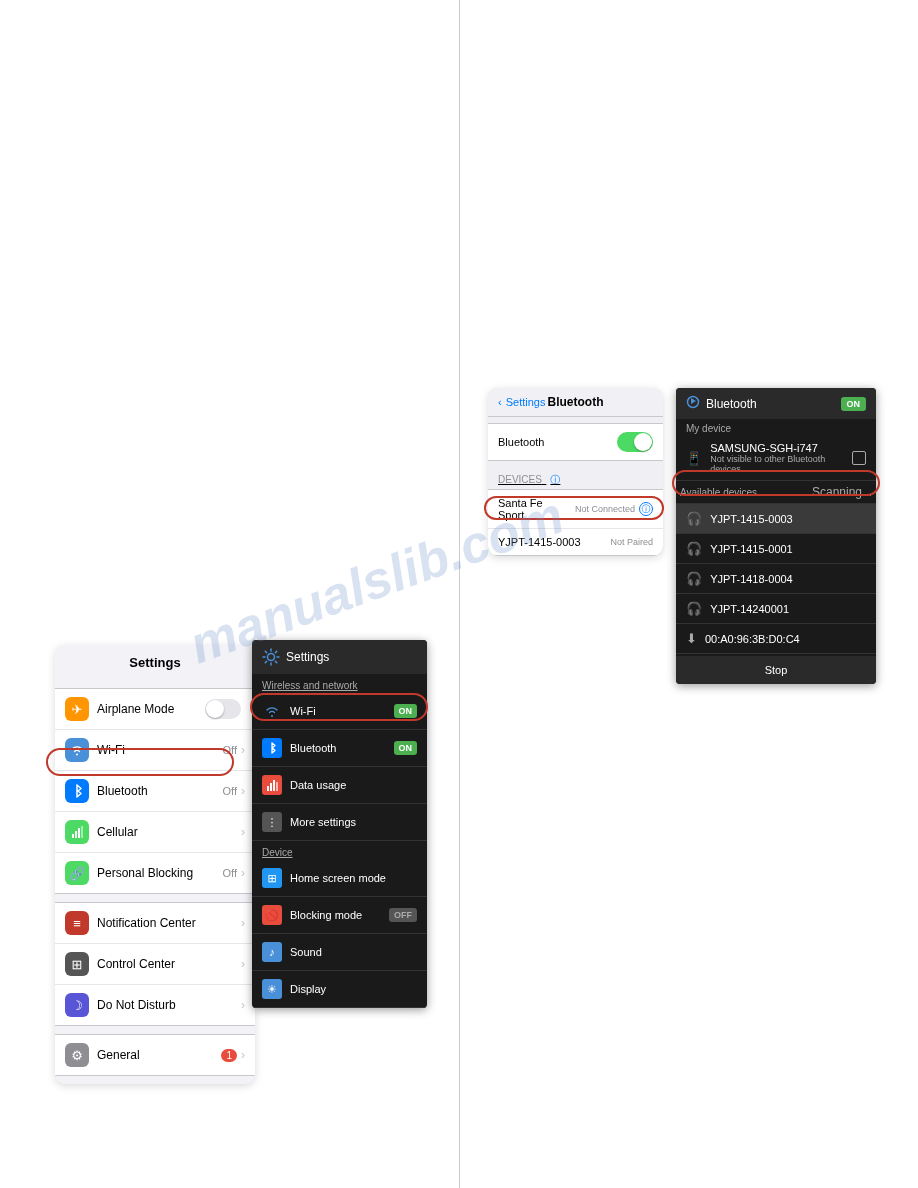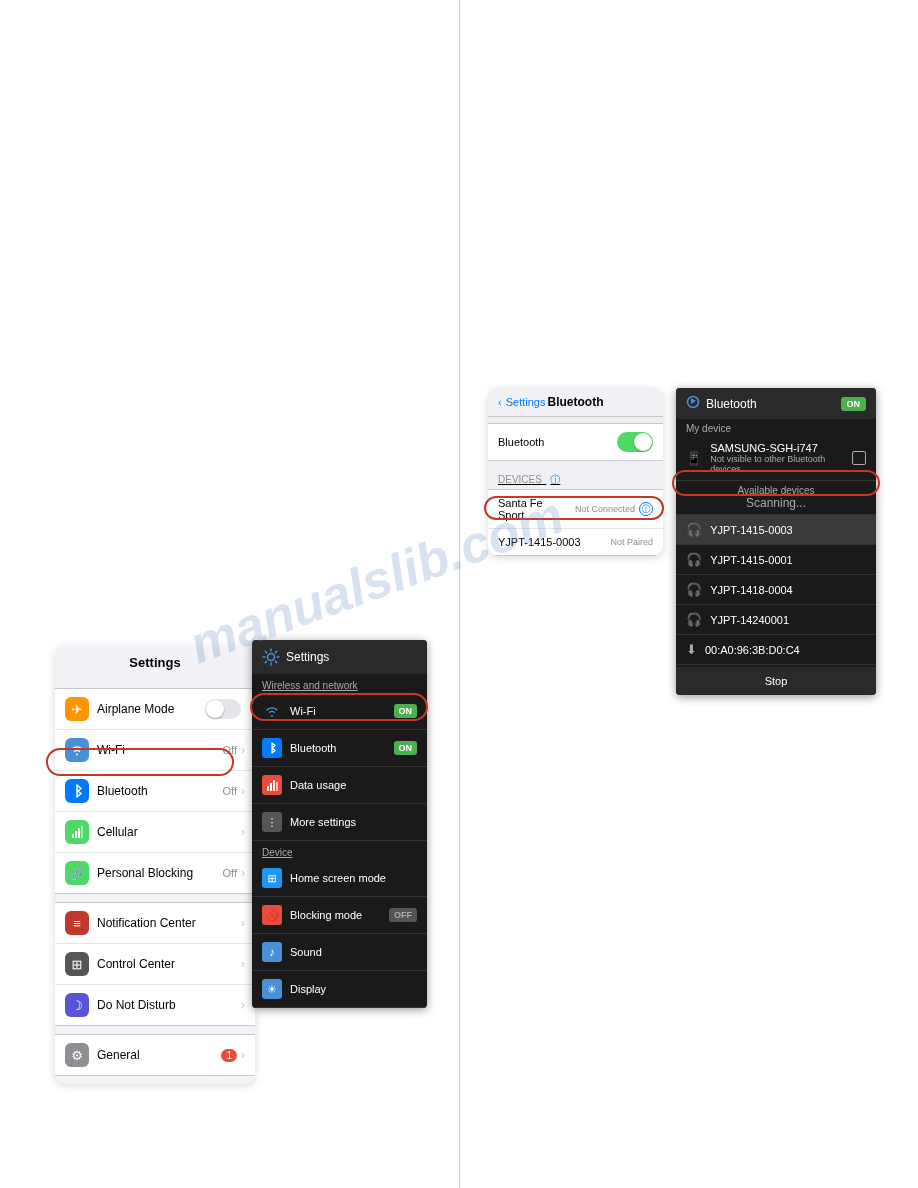--- a/index.html
+++ b/index.html
@@ -426,21 +426,20 @@
     }
     .android-my-device-sub {
       font-size: 9px;
       color: #aaa;
     }
     .available-section {
       display: flex;
       align-items: center;
       padding: 4px 4px;
       border-bottom: 0.5px solid #333;
-      flex-direction: column;
     }
     .available-label {
       color: #aaa;
       font-size: 10px;
       flex: 1;
     }
     .scanning-label {
       color: #aaa;
       font-size: 12px;
       text-align: right;

